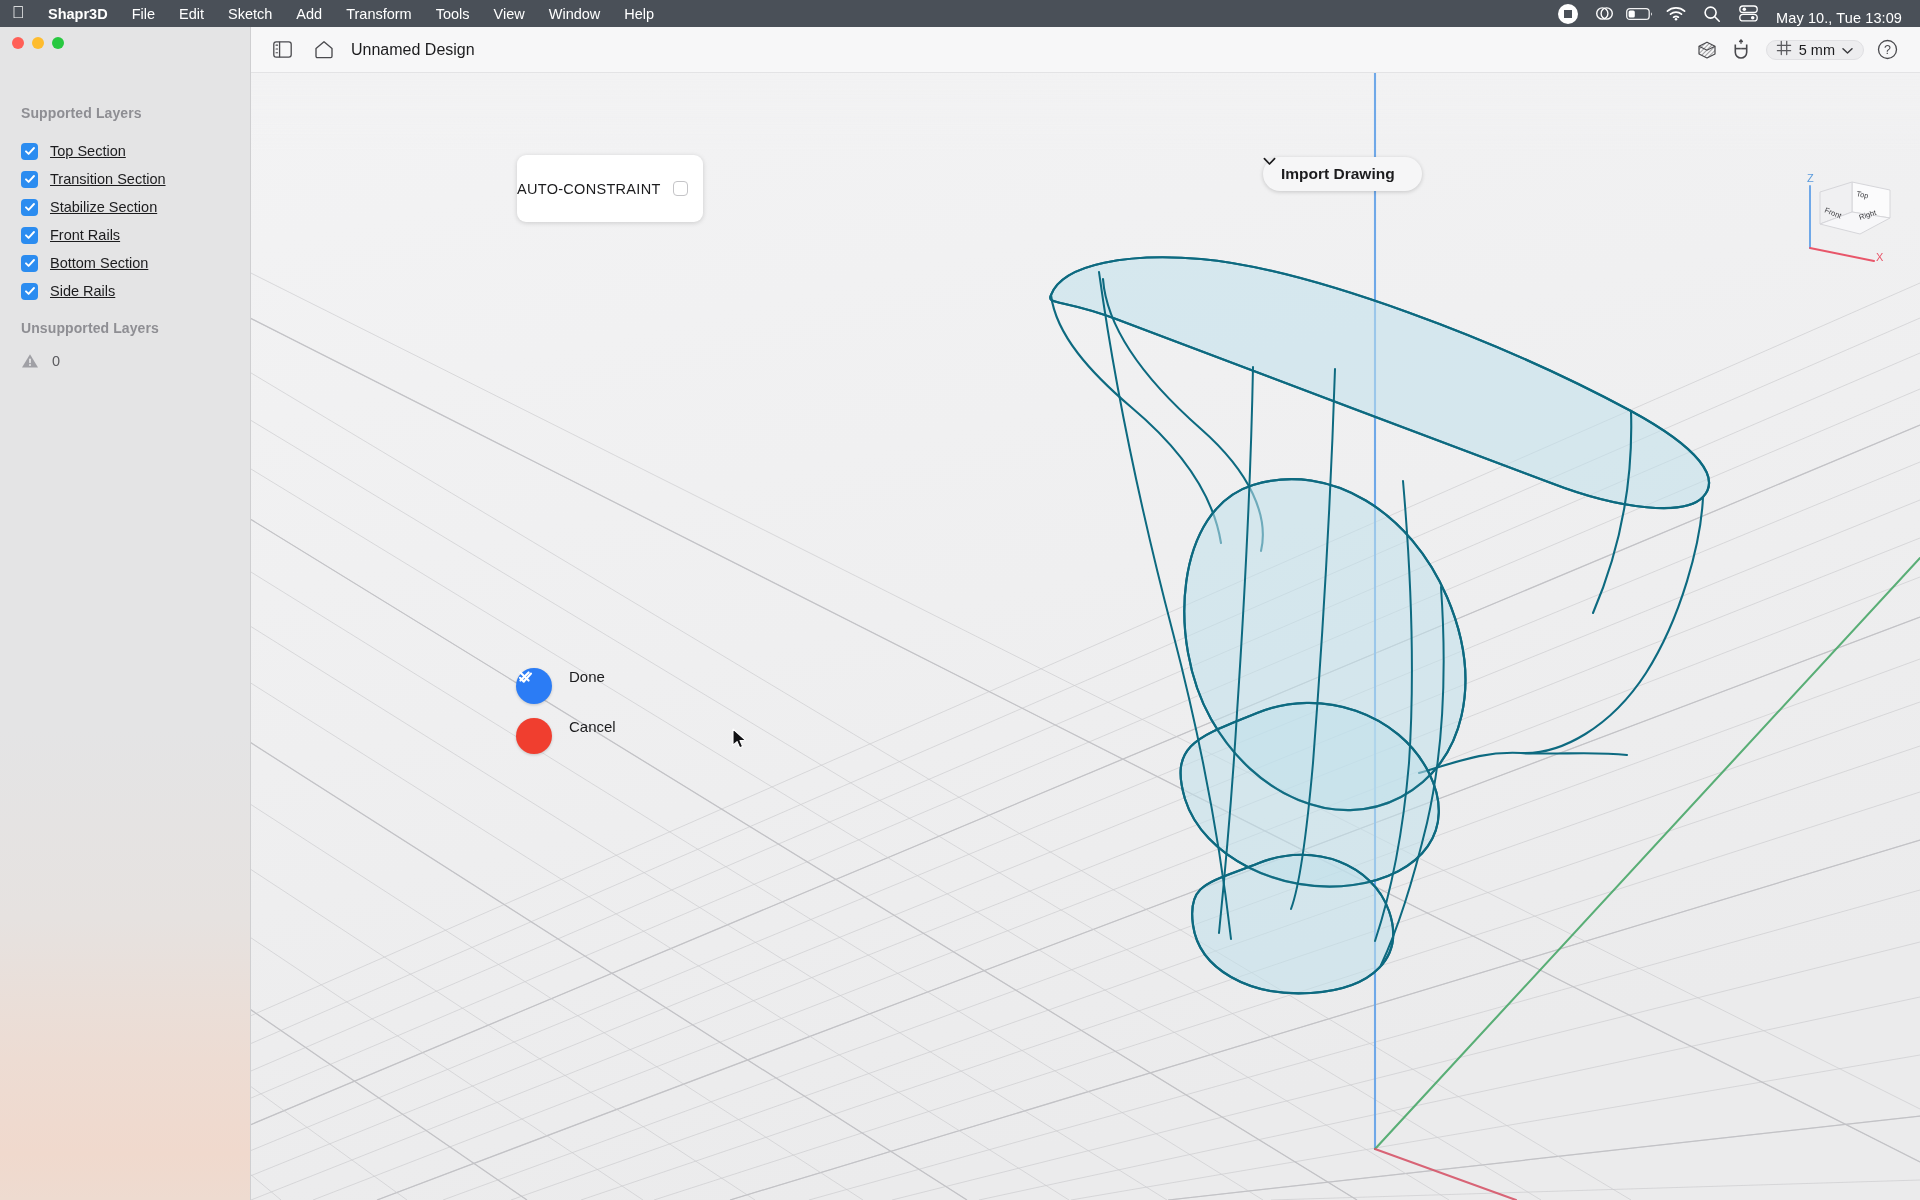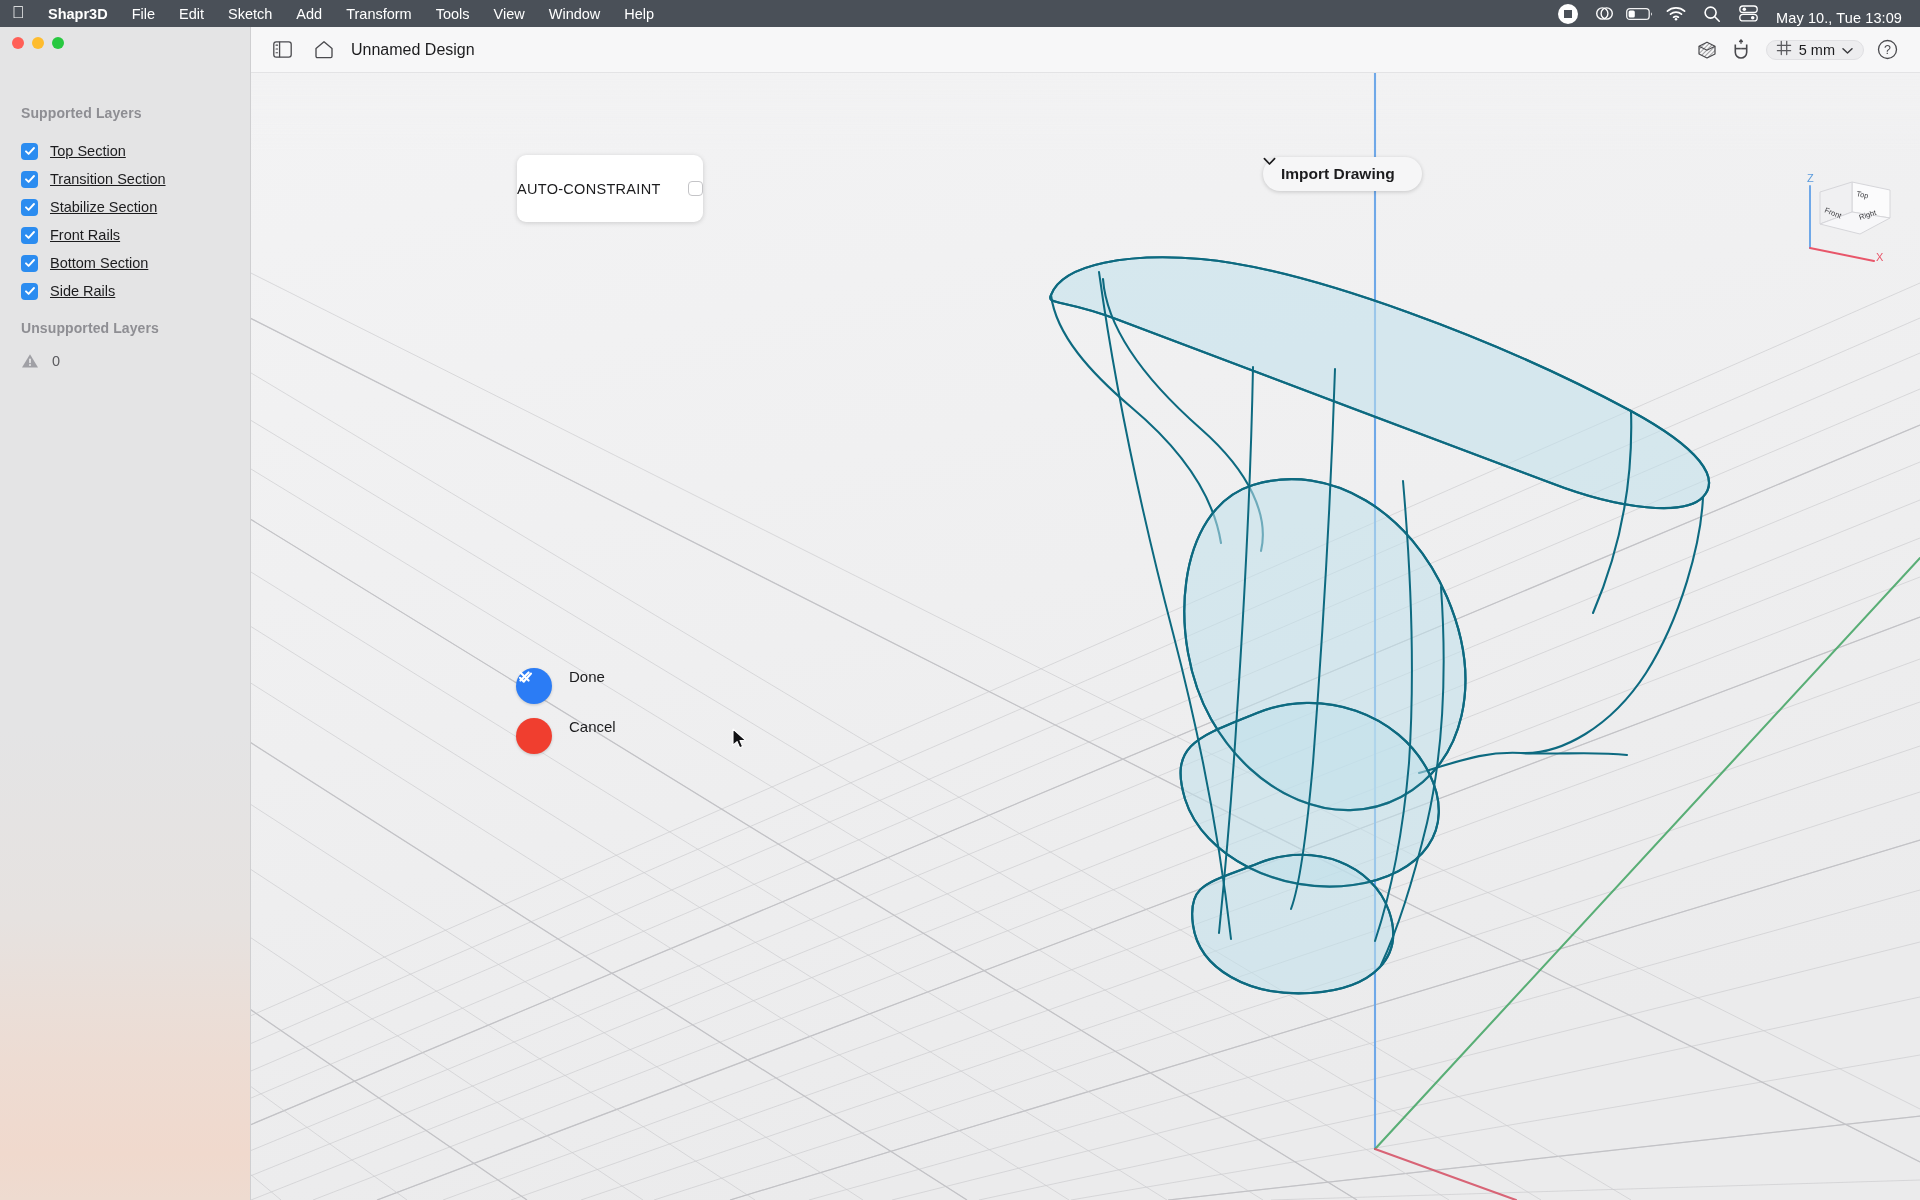--- a/index.html
+++ b/index.html
@@ -110,21 +110,21 @@
     background:#f0f0f1;
   }
   #viewport svg{ position:absolute; top:0; left:0; }
 
   
   #auto-constraint-panel{
     position:absolute; top:82px; left:266px;
     width:186px; height:67px;
     background:#ffffff; border-radius:9px;
     box-shadow:0 1px 5px rgba(0,0,0,0.16);
-    display:flex; align-items:center; justify-content:space-between; gap:12px;
+    display:flex; align-items:center; justify-content:flex-start; gap:12px;
     z-index:30;
   }
   #auto-constraint-label{
     font-size:14.5px; color:#1c1c1e; letter-spacing:0.3px; font-weight:500;
   }
   #auto-constraint-checkbox{
     width:15px; height:15px; border-radius:4px;
     border:1.5px solid #c4c4c7; background:#fff;
   }
 

